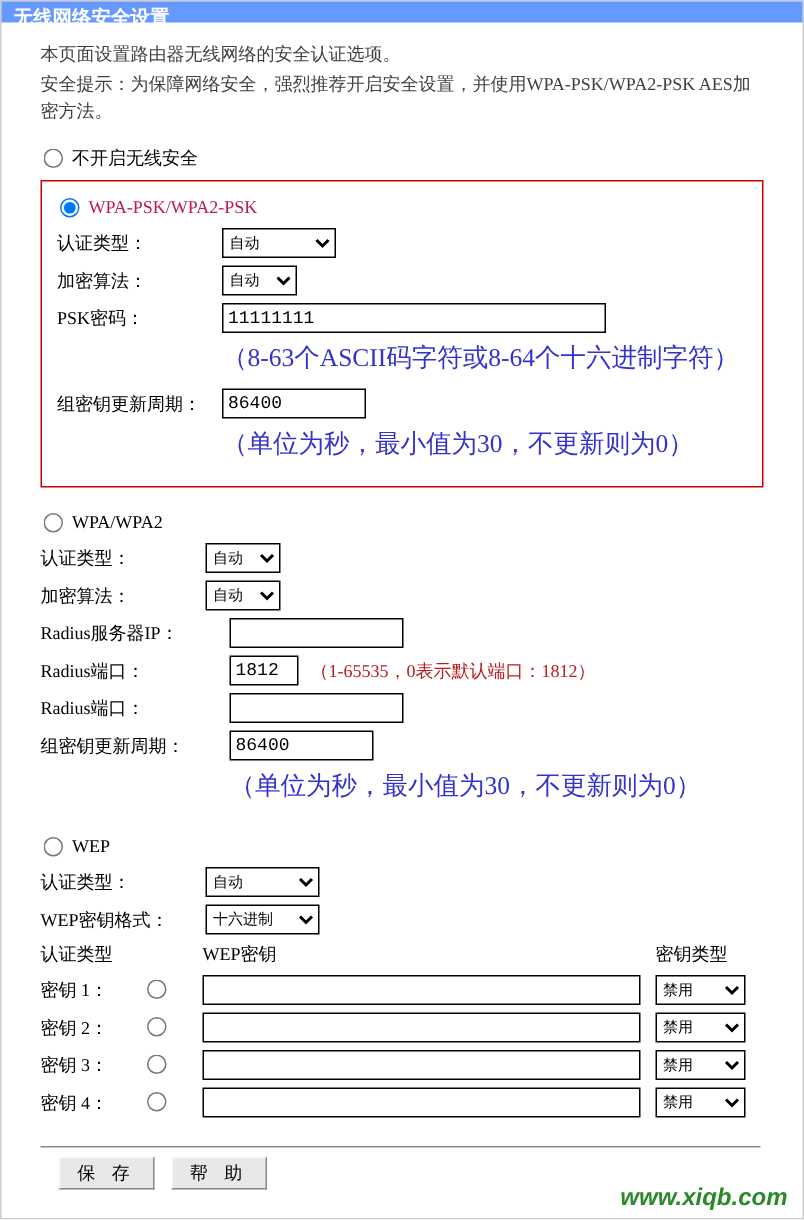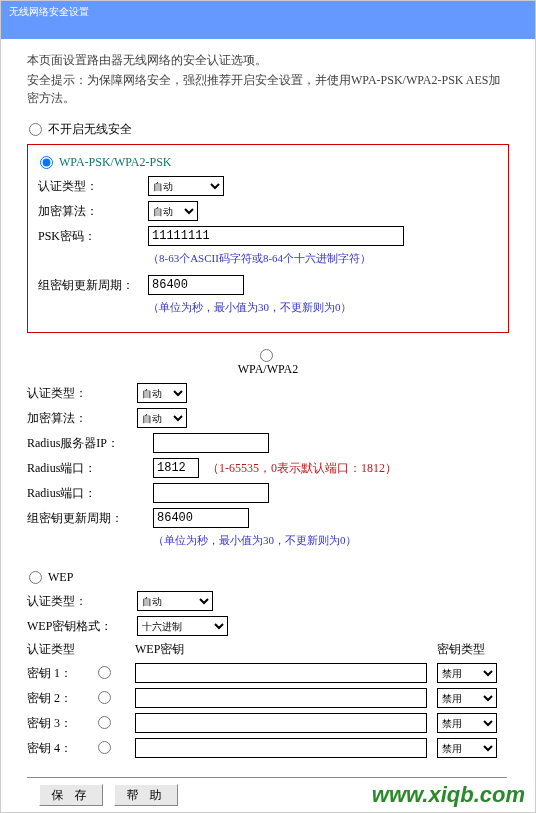--- a/index.html
+++ b/index.html
@@ -11,60 +11,61 @@
     background: #fff;
   }
   .window {
     width: 536px;
     height: 813px;
     border: 1px solid #ccc;
     position: relative;
     background: #fff;
   }
   .titlebar {
-    height: 38px;
+    height: 14px;
     background: #6699ff;
     color: #fff;
-    font-size: 10px;
+    font-size: 13px;
     padding: 3px 8px;
     line-height: 16px;
+    font-weight: bold;
   }
   .content {
     padding: 12px 26px 6px 26px;
   }
   .intro {
     color: #404040;
     margin-bottom: 2px;
     line-height: 18px;
   }
   .row {
     display: flex;
     align-items: center;
     margin: 6px 0;
   }
   .row .radio { margin: 0 6px 0 2px; }
-  .section-label-blue { color: #0f766e; }
+  .section-label-blue { color: #be185d; }
   .boxed {
     border: 1px solid #cc0000;
     padding: 10px 10px 8px 10px;
     margin: 6px 0 14px 0;
   }
   .field {
     display: flex;
     align-items: center;
     margin: 5px 0;
   }
   .field .lbl {
     width: 110px;
     flex-shrink: 0;
   }
   .field .hint {
     margin-left: 110px;
     color: #3333cc;
-    font-size: 11px;
+    font-size: 17px;
     margin-bottom: 4px;
   }
   .field .hint-inline {
     color: #b91c1c;
     margin-left: 8px;
   }
   select {
     font-family: "SimSun", "宋体", serif;
     font-size: 10px;
     border: 1px solid #000;
@@ -110,21 +111,21 @@
     width: 64px;
     height: 22px;
     margin-right: 8px;
     cursor: pointer;
   }
   .watermark {
     position: absolute;
     right: 10px;
     bottom: 4px;
     font-family: Arial, sans-serif;
-    font-size: 22px;
+    font-size: 16px;
     font-weight: bold;
     font-style: italic;
     color: #2a8a2a;
     pointer-events: none;
   }
 </style>
 </head>
 <body>
 
 <div class="window">
@@ -161,21 +162,21 @@
         </div>
       <div class="field">
         <span class="lbl">组密钥更新周期：</span>
         <input type="text" style="width: 96px;" value="86400">
       </div>
       <div class="field">
           <span class="hint">（单位为秒，最小值为30，不更新则为0）</span>
         </div>
     </div>
 
-    <div class="row" style="margin-top:16px;flex-direction:column;">
+    <div class="row" style="margin-top:16px;">
       <input type="radio" class="radio" name="sec" style="">
       <span>WPA/WPA2</span>
     </div>
     <div class="field">
       <span class="lbl">认证类型：</span>
       <select style="width:50px"><option>自动</option></select>
     </div>
     <div class="field">
       <span class="lbl">加密算法：</span>
       <select style="width:50px"><option>自动</option></select>
@@ -204,21 +205,21 @@
     <div class="row" style="margin-top:18px;">
       <input type="radio" class="radio" name="sec" style="">
       <span>WEP</span>
     </div>
     <div class="field">
       <span class="lbl">认证类型：</span>
       <select style="width:76px"><option>自动</option></select>
     </div>
     <div class="field">
       <span class="lbl">WEP密钥格式：</span>
-      <select style="width:91px"><option>十六进制</option></select>
+      <select style="width:76px"><option>十六进制</option></select>
     </div>
 
     <div class="wep-table">
       <div class="wep-head">
         <div class="wep-col1">认证类型</div>
         <div class="wep-col2"></div>
         <div class="wep-col3">WEP密钥</div>
         <div class="wep-col4">密钥类型</div>
       </div>
       <div id="wep-rows">

